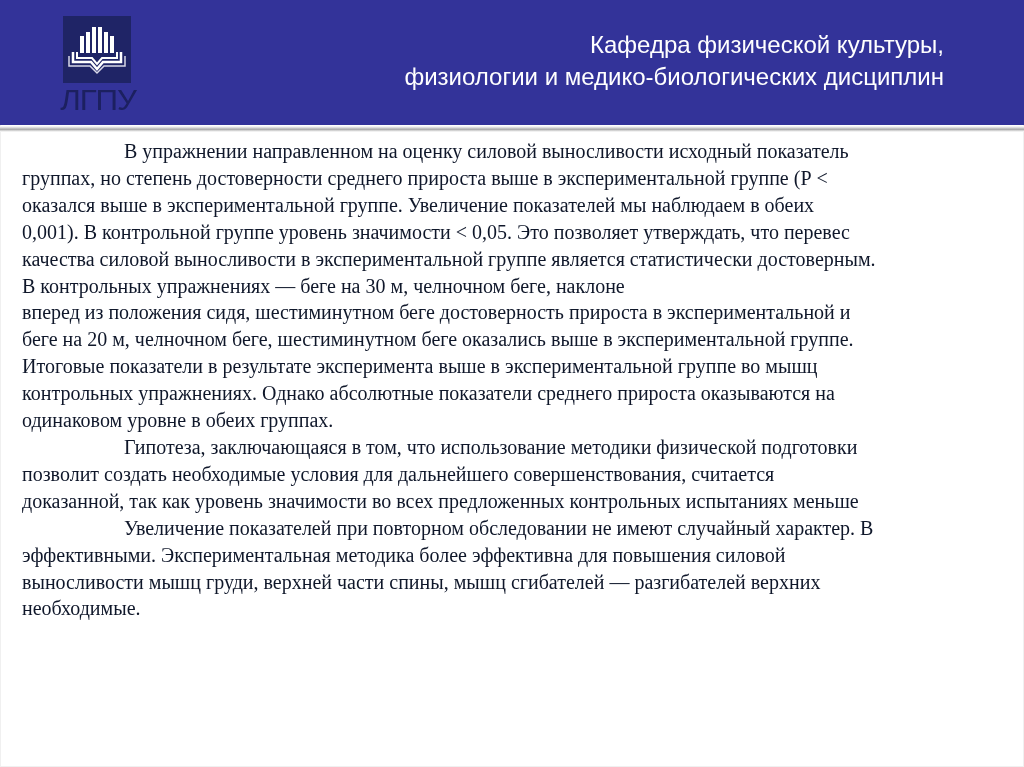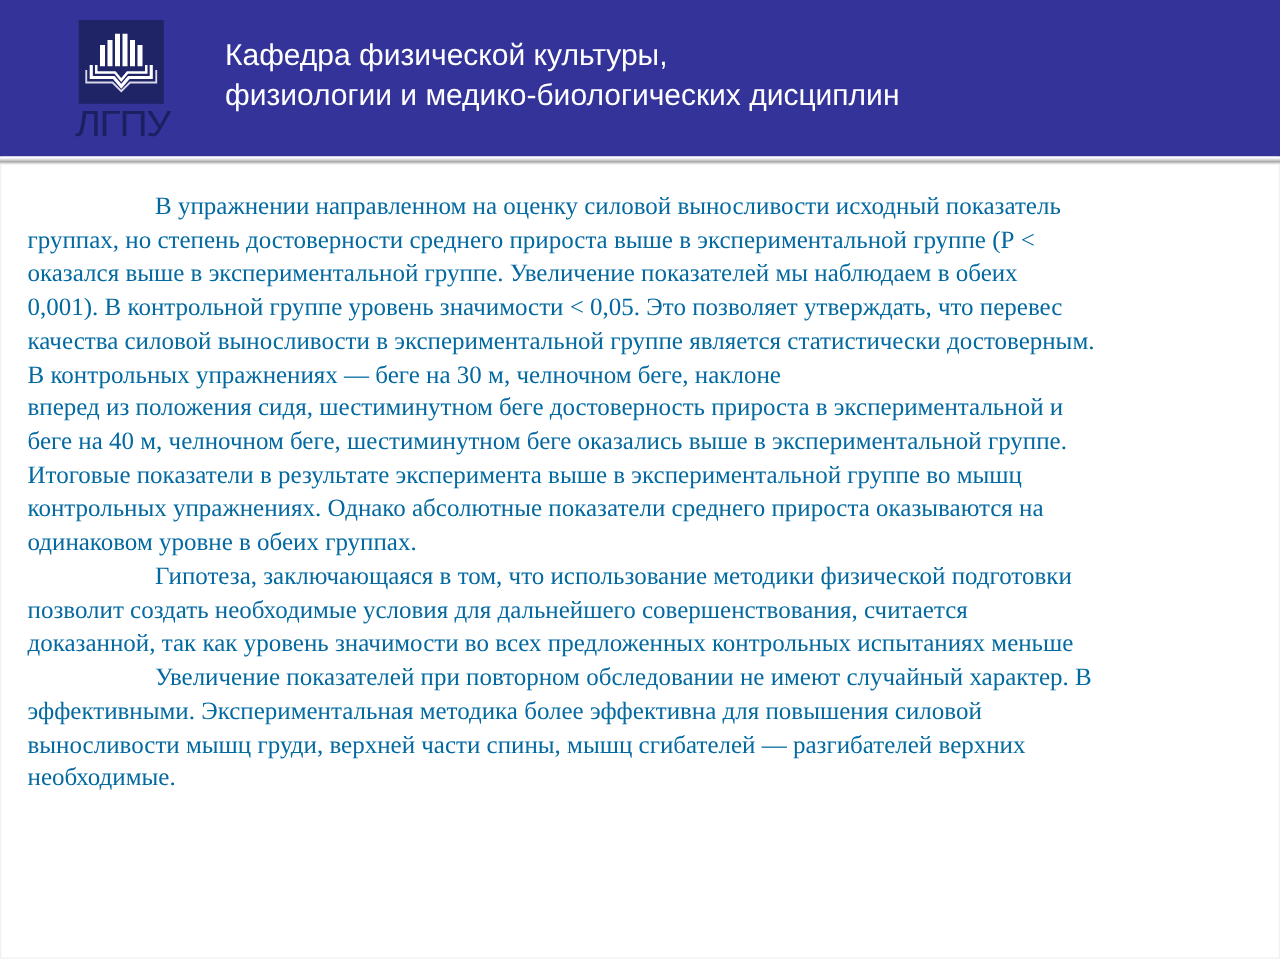--- a/index.html
+++ b/index.html
@@ -21,31 +21,31 @@
     background: #1f2466;
   }
   .logo svg { display: block; }
   .logo-text {
     position: absolute; left: 60px; top: 84px; width: 76px; height: 32px;
     font-family: "Liberation Sans", sans-serif; font-size: 29px; line-height: 32px;
     color: #1c2060; letter-spacing: -1px; text-align: center;
     transform: scaleX(1.08);
   }
   .title {
-    position: absolute; left: 180px; top: 29px; width: 780px;
-    text-align: left; color: #ffffff;
+    position: absolute; left: 164px; top: 29px; width: 780px;
+    text-align: right; color: #ffffff;
     font-family: "Liberation Sans", sans-serif; font-size: 24px; line-height: 32px;
   }
   .divider {
     position: absolute; left: 0; top: 126px; width: 1024px; height: 6px;
     background: linear-gradient(#ffffff 0%, #d0d0d0 35%, #a8a8a8 55%, #dddddd 80%, #ffffff 100%);
   }
   .content {
-    position: absolute; left: 22px; top: 152px; width: 990px;
-    font-size: 20px; line-height: 26.9px; color: #0369a1;
+    position: absolute; left: 22px; top: 138px; width: 990px;
+    font-size: 20px; line-height: 26.9px; color: #0f172a;
   }
   .para { margin: 0; white-space: nowrap; }
   .line { display: block; }
   .indent { padding-left: 102px; }
 </style>
 </head>
 <body>
 
 <div class="frame"></div>
 
@@ -77,21 +77,21 @@
 
 <div class="content">
   <p class="para">
     <span class="line indent">В упражнении направленном на оценку силовой выносливости исходный показатель</span>
     <span class="line">группах, но степень достоверности среднего прироста выше в экспериментальной группе (Р &lt;</span>
     <span class="line">оказался выше в экспериментальной группе. Увеличение показателей мы наблюдаем в обеих</span>
     <span class="line">0,001). В контрольной группе уровень значимости &lt; 0,05. Это позволяет утверждать, что перевес</span>
     <span class="line">качества силовой выносливости в экспериментальной группе является статистически достоверным.</span>
     <span class="line">В контрольных упражнениях — беге на 30 м, челночном беге, наклоне</span>
     <span class="line">вперед из положения сидя, шестиминутном беге достоверность прироста в экспериментальной и</span>
-    <span class="line">беге на 40 м, челночном беге, шестиминутном беге оказались выше в экспериментальной группе.</span>
+    <span class="line">беге на 20 м, челночном беге, шестиминутном беге оказались выше в экспериментальной группе.</span>
     <span class="line">Итоговые показатели в результате эксперимента выше в экспериментальной группе во мышц</span>
     <span class="line">контрольных упражнениях. Однако абсолютные показатели среднего прироста оказываются на</span>
     <span class="line">одинаковом уровне в обеих группах.</span>
   </p>
   <p class="para">
     <span class="line indent">Гипотеза, заключающаяся в том, что использование методики физической подготовки</span>
     <span class="line">позволит создать необходимые условия для дальнейшего совершенствования, считается</span>
     <span class="line">доказанной, так как уровень значимости во всех предложенных контрольных испытаниях меньше</span>
   </p>
   <p class="para">

